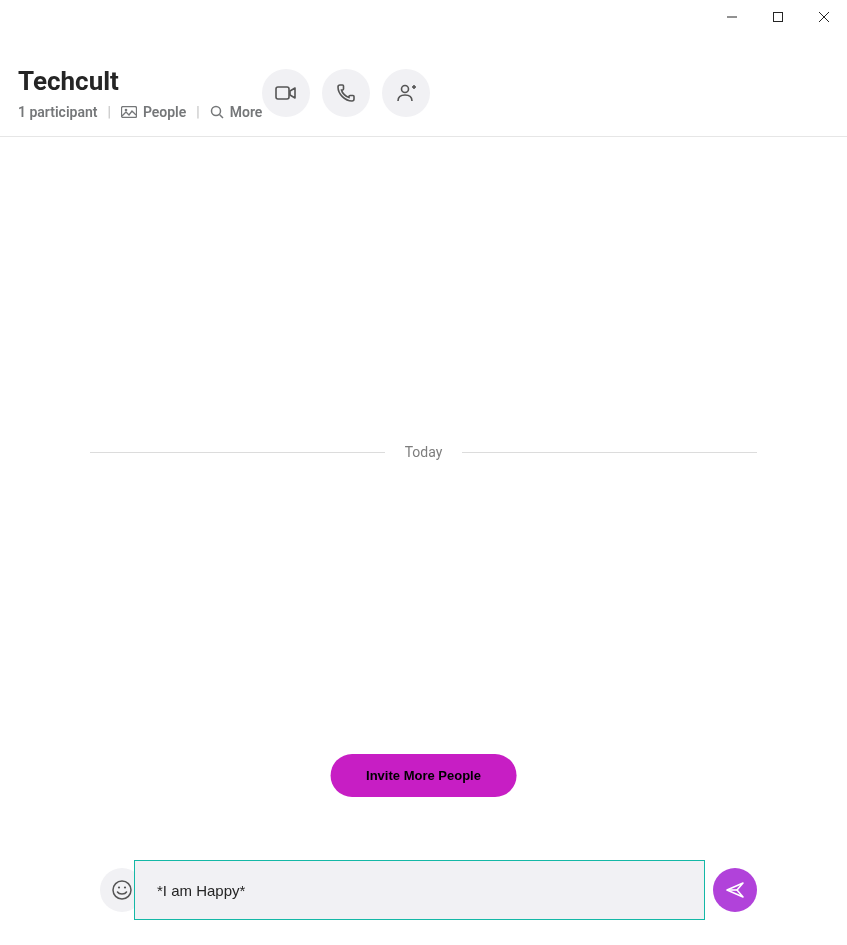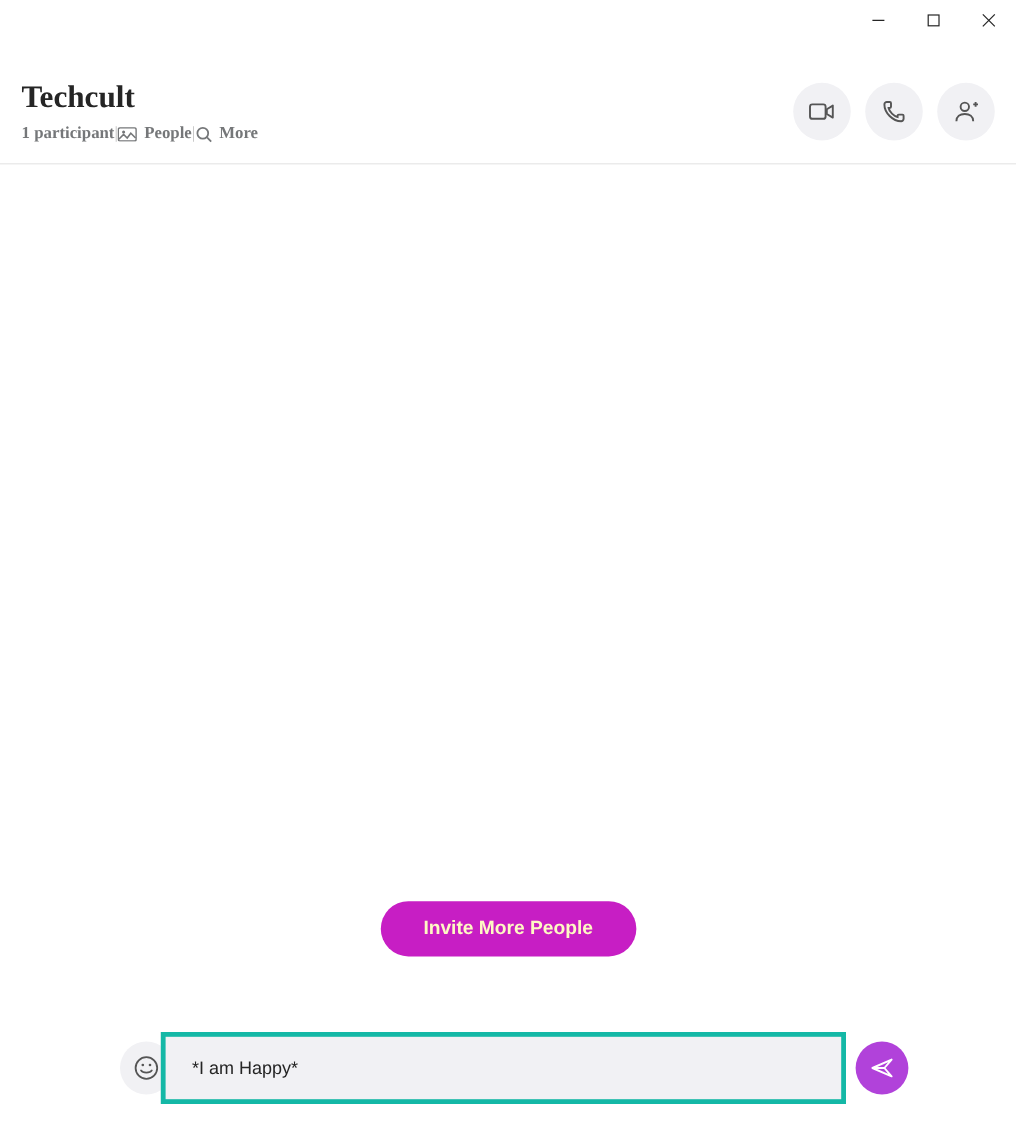--- a/index.html
+++ b/index.html
@@ -32,40 +32,39 @@
       cursor: pointer;
     }
     .window-btn svg {
       stroke: #252525;
       stroke-width: 1;
     }
     .header {
       padding: 32px 18px 16px 18px;
       border-bottom: 1px solid #e6e6e6;
       display: flex;
-      justify-content: space-between;
-      align-items: center;
-      font-family: Liberation Serif, serif;
+      align-items: center;
     }
     .header-left {
       display: flex;
       flex-direction: column;
     }
     .chat-title {
       font-size: 26px;
       font-weight: 700;
       color: #252525;
       margin-bottom: 8px;
     }
     .header-subline {
       display: flex;
       align-items: center;
       font-size: 14px;
       font-weight: 600;
       color: #757779;
+      gap: 10px;
     }
     .subline-item {
       display: flex;
       align-items: center;
       gap: 6px;
     }
     .subline-sep {
       color: #c0c0c0;
       font-weight: 400;
     }
@@ -104,22 +103,22 @@
     .date-label {
       font-size: 14px;
       color: #7d7d7d;
     }
     .invite-btn {
       position: absolute;
       bottom: 10px;
       left: 50%;
       transform: translateX(-50%);
       background: #c71ec4;
-      color: #fef9c3;
-      font-size: 16px;
+      color: #000000;
+      font-size: 13px;
       font-weight: 700;
       padding: 14px 36px;
       border-radius: 30px;
       border: none;
       cursor: pointer;
     }
     .compose-row {
       position: absolute;
       bottom: 25px;
       left: 100px;
@@ -136,21 +135,21 @@
       display: flex;
       align-items: center;
       justify-content: center;
       cursor: pointer;
       position: relative;
       z-index: 0;
       margin-right: -10px;
     }
     .input-highlight {
       flex: 1;
-      border: 4px solid #14b8a6;
+      border: 1px solid #14b8a6;
       height: 60px;
       display: flex;
       align-items: center;
       padding-left: 22px;
       background: #f1f1f4;
       position: relative;
       z-index: 1;
     }
     .message-input {
       flex: 1;
@@ -235,20 +234,25 @@
         <circle cx="10" cy="6" r="3.5" fill="none" stroke="#555" stroke-width="1.6"></circle>
         <path d="M3 18 C3 14 6 12 10 12 C14 12 17 14 17 18" fill="none" stroke="#555" stroke-width="1.6"></path>
         <line x1="17" y1="4" x2="21" y2="4" stroke="#555" stroke-width="1.6"></line>
         <line x1="19" y1="2" x2="19" y2="6" stroke="#555" stroke-width="1.6"></line>
       </svg>
     </div>
   </div>
 </div>
 
 <div class="chat-area">
+  <div class="date-divider">
+    <div class="date-line"></div>
+    <span class="date-label">Today</span>
+    <div class="date-line"></div>
+  </div>
   <button class="invite-btn">Invite More People</button>
 </div>
 
 <div class="compose-row">
   <div class="emoji-btn">
     <svg width="22" height="22" viewBox="0 0 22 22">
       <circle cx="11" cy="11" r="9" fill="none" stroke="#555" stroke-width="1.5"></circle>
       <circle cx="8" cy="8.5" r="1.1" fill="#555"></circle>
       <circle cx="14" cy="8.5" r="1.1" fill="#555"></circle>
       <path d="M6.5 13 C8 15.5 14 15.5 15.5 13" fill="none" stroke="#555" stroke-width="1.5" stroke-linecap="round"></path>

